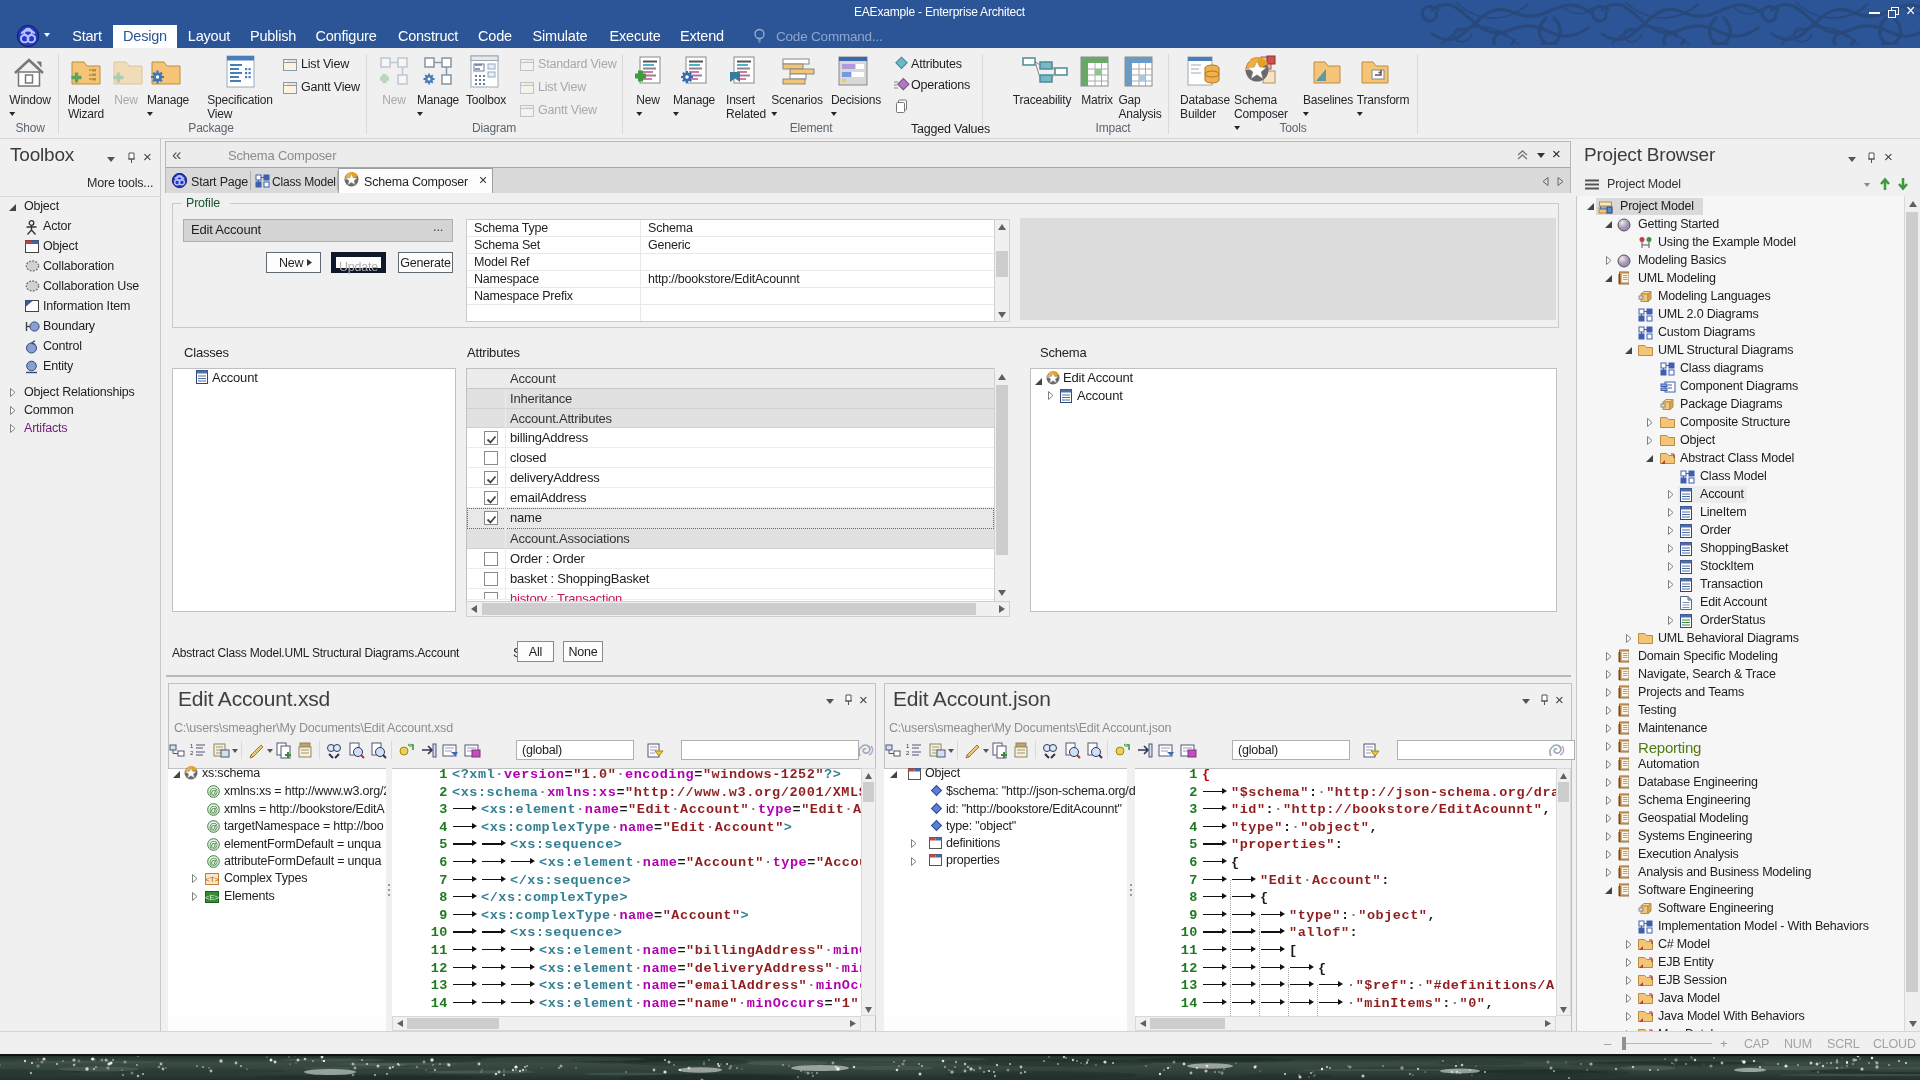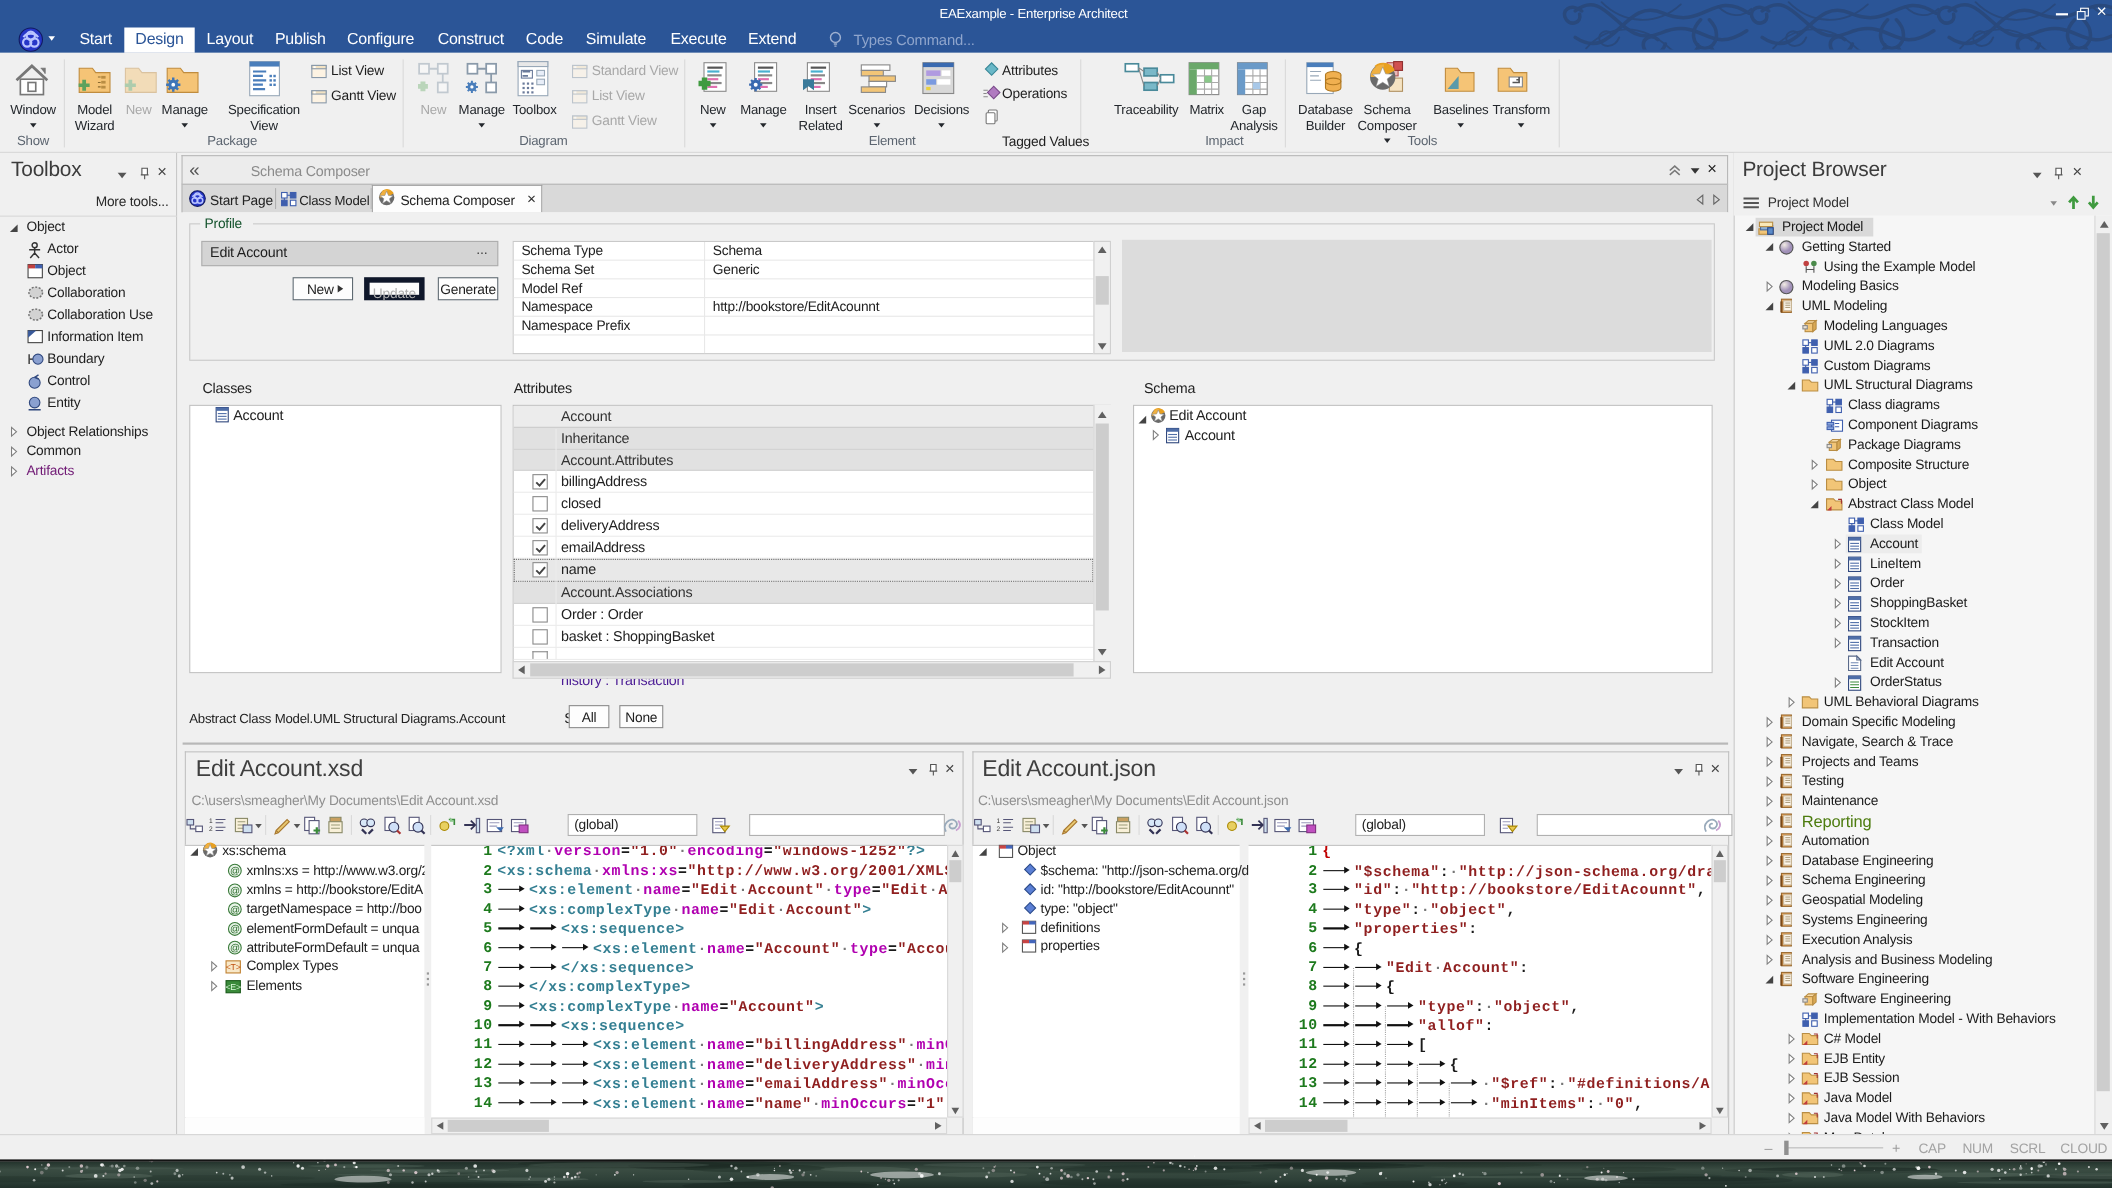--- a/index.html
+++ b/index.html
@@ -12,21 +12,21 @@
 .code{font-family:"Liberation Mono",monospace;font-size:13.5px;font-weight:bold;white-space:pre;letter-spacing:0.55px;}
 .ln{color:#1d7a1d;}
 .xtag{color:#347f92;}
 .xattr{color:#b000b0;}
 .xval{color:#8f1f1f;}
 .dot{color:#777;}
 .red{color:#c00000;}
 .blk{color:#1a1a1a;}
 .vline{position:absolute;width:1px;background:#d9d9d9;}
 .grplbl{color:#5c6570;font-size:12px;}
-.riblbl{color:#23272c;font-size:12px;letter-spacing:-0.2px;text-align:center;line-height:14px;}
+.riblbl{color:#23272c;font-size:12px;letter-spacing:-0.2px;line-height:14px;}
 .caret{display:inline-block;border-top:4px solid #444;border-left:3.5px solid transparent;border-right:3.5px solid transparent;vertical-align:2px;}
 .btn{border:1px solid #5f6a72;background:#fdfdfd;text-align:center;color:#1e1e1e;}
 .thumb{background:#cdcdcd;}
 
 </style></head><body>
 <div class="ab " style="left:0px;top:0px;width:1920px;height:48px;background:#2b5597;"></div>
 <svg class="ab" style="left:0;top:0" width="1920" height="48" viewBox="0 0 1920 48">
     <defs>
       <clipPath id="flc">
         <rect x="1408" y="0" width="512" height="45"></rect>
@@ -112,21 +112,21 @@
 <div class="ab nw " style="left:635px;top:28px;font-size:14.5px;color:#fff;">
     <div style="transform:translateX(-50%)">Execute</div>
   </div>
 <div class="ab nw " style="left:702px;top:28px;font-size:14.5px;color:#fff;">
     <div style="transform:translateX(-50%)">Extend</div>
   </div>
 <svg class="ab" style="left:753px;top:28px;" width="13" height="16" viewBox="0 0 13 16">
     <circle cx="6.5" cy="6" r="4.5" fill="none" stroke="#9fb1d1" stroke-width="1.3"></circle>
     <path d="M5 12 L8 12 M5.5 14 L7.5 14" stroke="#9fb1d1" stroke-width="1.2"></path>
   </svg>
-<div class="ab nw " style="left:776px;top:29px;font-size:13.5px;color:#8fa5cc;">Types Command...</div>
+<div class="ab nw " style="left:776px;top:29px;font-size:13.5px;color:#8fa5cc;">Code Command...</div>
 <div class="ab " style="left:0px;top:48px;width:1920px;height:91px;background:#f0f0f0;border-bottom:1px solid #d4d4d4;"></div>
 <div class="ab vline" style="left:58px;top:54px;height:80px;"></div>
 <div class="ab vline" style="left:366px;top:54px;height:80px;"></div>
 <div class="ab vline" style="left:622px;top:54px;height:80px;"></div>
 <div class="ab vline" style="left:982px;top:54px;height:80px;"></div>
 <div class="ab vline" style="left:1168px;top:54px;height:80px;"></div>
 <div class="ab vline" style="left:1417px;top:54px;height:80px;"></div>
 <div class="ab nw " style="left:30px;top:121px;font-size:12px;color:#1e1e1e;">
     <div class="grplbl" style="transform:translateX(-50%)">Show</div>
   </div>
@@ -609,21 +609,21 @@
 <div class="ab " style="left:467px;top:529px;width:527px;height:20px;background:#e1e1e1;border-bottom:1px solid #d0d0d0;"></div>
 <div class="ab nw " style="left:510px;top:531px;font-size:13px;color:#333;">Account.Associations</div>
 <div class="ab " style="left:467px;top:549px;width:527px;height:20px;border-bottom:1px solid #ececec;"></div>
 <div class="ab" style="left:484px;top:552px;width:14px;height:14px;background:#fff;border:1px solid #8a8a8a;"></div>
 <div class="ab nw " style="left:510px;top:551px;font-size:13px;color:#222;">Order : Order</div>
 <div class="ab " style="left:467px;top:569px;width:527px;height:20px;border-bottom:1px solid #ececec;"></div>
 <div class="ab" style="left:484px;top:572px;width:14px;height:14px;background:#fff;border:1px solid #8a8a8a;"></div>
 <div class="ab nw " style="left:510px;top:571px;font-size:13px;color:#222;">basket : ShoppingBasket</div>
 <div class="ab " style="left:467px;top:589px;width:527px;height:11px;border-bottom:1px solid #ececec;"></div>
 <div class="ab" style="left:484px;top:592px;width:14px;height:7px;background:#fff;border:1px solid #8a8a8a;border-bottom:none;"></div>
-<div class="ab nw " style="left:510px;top:611px;font-size:13px;color:#4c1d95;">history : Transaction</div>
+<div class="ab nw " style="left:510px;top:591px;font-size:13px;color:#be185d;">history : Transaction</div>
 <div class="ab vline" style="left:505px;top:390px;height:210px;background:#ececec"></div>
 <div class="ab " style="left:994px;top:368px;width:16px;height:233px;background:#f0f0f0;border-left:1px solid #d0d0d0;"></div>
 <svg class="ab" style="left:997px;top:373px;" width="10" height="8" viewBox="0 0 10 8">
     <path d="M5 1 L9 7 L1 7 Z" fill="#606060"></path>
   </svg>
 <svg class="ab" style="left:997px;top:589px;" width="10" height="8" viewBox="0 0 10 8">
     <path d="M1 1 L9 1 L5 7 Z" fill="#606060"></path>
   </svg>
 <div class="ab thumb" style="left:996px;top:385px;width:12px;height:170px;"></div>
 <div class="ab " style="left:466px;top:601px;width:544px;height:16px;background:#f0f0f0;border:1px solid #d0d0d0;"></div>

